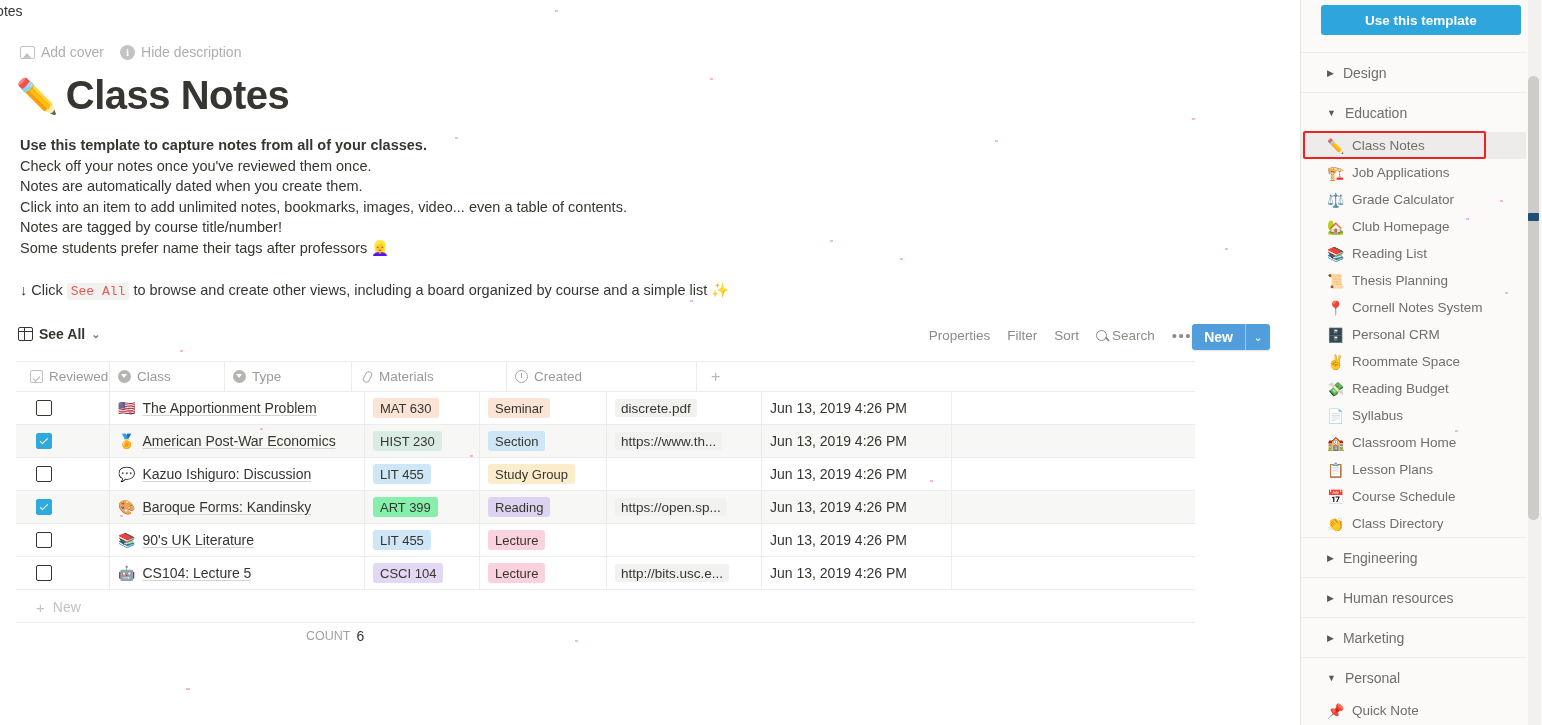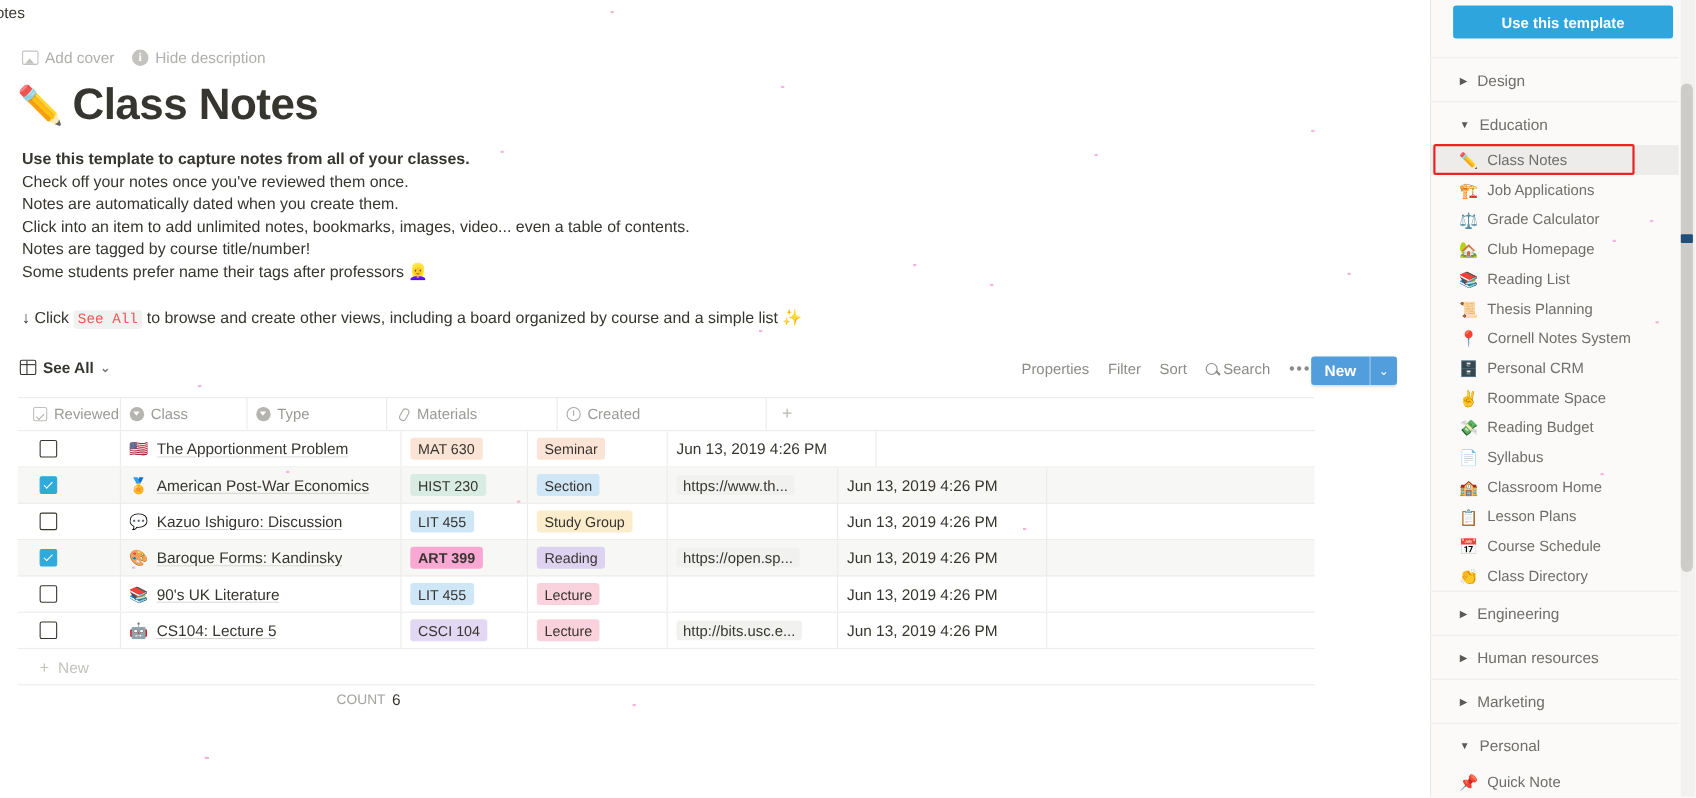--- a/index.html
+++ b/index.html
@@ -560,20 +560,23 @@
           <div class="tcell c-name name-cell">
             <span class="emj">🇺🇸</span>
             <span class="name-txt">The Apportionment Problem</span>
           </div>
           <div class="tcell c-class">
             <span class="tag" style="background: rgb(251, 228, 213);">MAT 630</span>
           </div>
           <div class="tcell c-type">
             <span class="tag" style="background: rgb(251, 228, 213);">Seminar</span>
           </div>
+          <div class="tcell c-mat">
+            <span class="mat-chip">discrete.pdf</span>
+          </div>
           <div class="tcell c-crea">
             <span class="date-txt">Jun 13, 2019 4:26 PM</span>
           </div>
           <div class="tcell c-plus"></div>
         </div>
         <div class="trow sel">
           <div class="tcell c-rev">
             <div class="cb on"></div>
           </div>
           <div class="tcell c-name name-cell">
@@ -616,21 +619,21 @@
         </div>
         <div class="trow sel">
           <div class="tcell c-rev">
             <div class="cb on"></div>
           </div>
           <div class="tcell c-name name-cell">
             <span class="emj">🎨</span>
             <span class="name-txt">Baroque Forms: Kandinsky</span>
           </div>
           <div class="tcell c-class">
-            <span class="tag" style="background: #f9a8d4; font-weight: bold;">ART 399</span>
+            <span class="tag" style="background: #86efac;">ART 399</span>
           </div>
           <div class="tcell c-type">
             <span class="tag" style="background: rgb(221, 211, 240);">Reading</span>
           </div>
           <div class="tcell c-mat">
             <span class="mat-chip">https://open.sp...</span>
           </div>
           <div class="tcell c-crea">
             <span class="date-txt">Jun 13, 2019 4:26 PM</span>
           </div>

